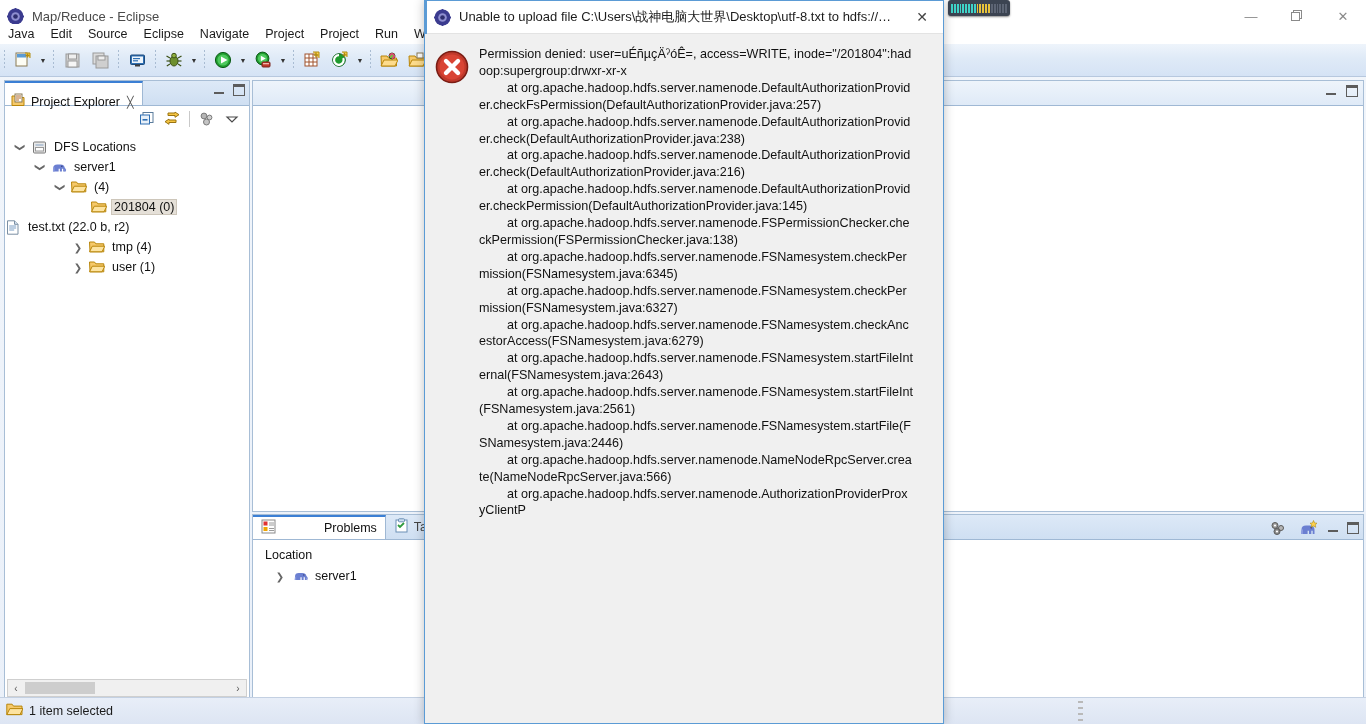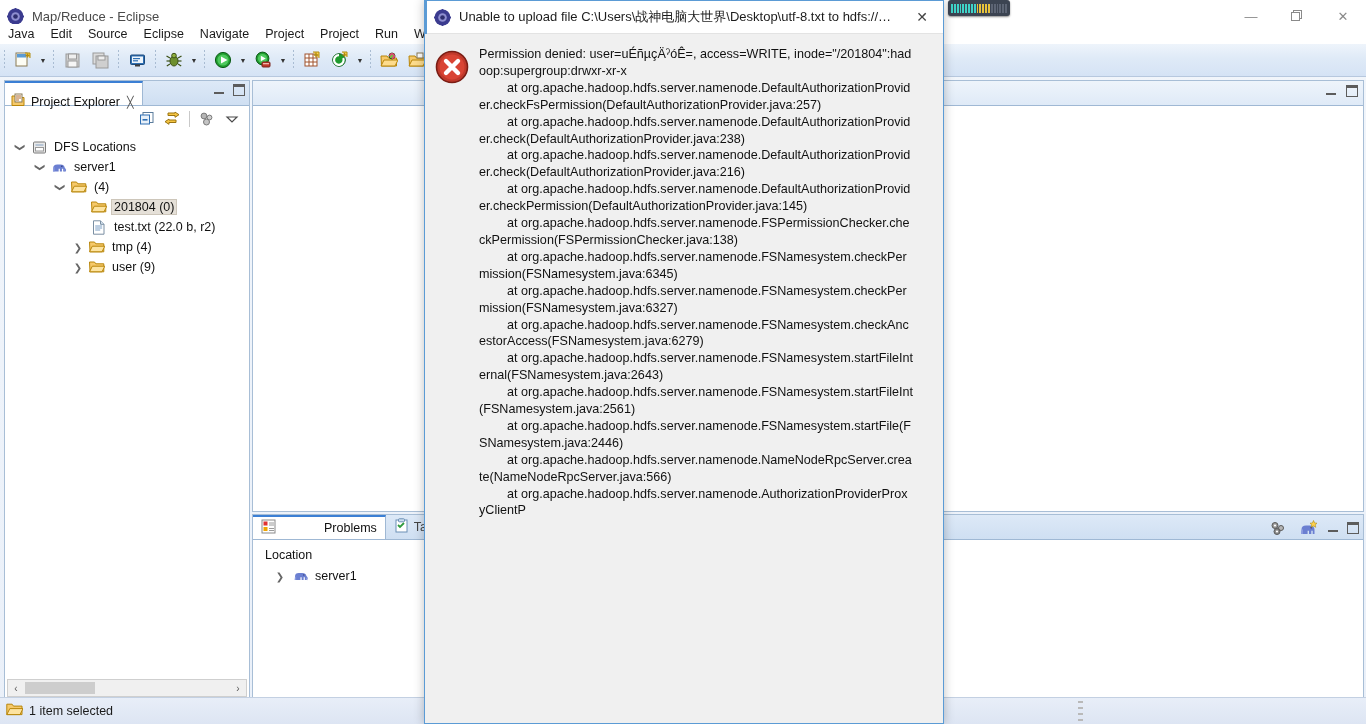--- a/index.html
+++ b/index.html
@@ -585,21 +585,21 @@
       <div class="trow" style="padding-left:86px;">
         <span class="ticon">
           <svg width="16" height="14" viewBox="0 0 16 14">
             <path d="M0.5 2 h5 l1.3 1.8 h8 v8 h-13.8 z" fill="#f6c96a" stroke="#b8860b"></path>
             <path d="M0.5 11.8 l2.8 -5.6 h12.5 l-2.8 5.6 z" fill="#fde3a0" stroke="#b8860b"></path>
           </svg>
         </span>
         <span class="tlabel sel">201804 (0)</span>
       </div>
 
-      <div class="trow" style="padding-left:86px;">
+      <div class="trow" style="">
         <span class="ticon">
           <svg width="14" height="15" viewBox="0 0 14 15">
             <path d="M1.5 0.8 h7 l3.5 3.5 v9.9 h-10.5 z" fill="#ffffff" stroke="#7a8fa3"></path>
             <path d="M8.5 0.8 v3.5 h3.5" fill="#d5e2ee" stroke="#7a8fa3"></path>
             <path d="M3.2 6 h7 M3.2 8 h7 M3.2 10 h5" stroke="#7a9ec4"></path>
           </svg>
         </span>
         <span class="tlabel">test.txt (22.0 b, r2)</span>
       </div>
 
@@ -615,21 +615,21 @@
       </div>
 
       <div class="trow" style="padding-left:66px;">
         <span class="tarrow">❯</span>
         <span class="ticon">
           <svg width="16" height="14" viewBox="0 0 16 14">
             <path d="M0.5 2 h5 l1.3 1.8 h8 v8 h-13.8 z" fill="#f6c96a" stroke="#b8860b"></path>
             <path d="M0.5 11.8 l2.8 -5.6 h12.5 l-2.8 5.6 z" fill="#fde3a0" stroke="#b8860b"></path>
           </svg>
         </span>
-        <span class="tlabel">user (9)</span>
+        <span class="tlabel">user (1)</span>
       </div>
     </div>
 
     <div class="hscroll">
       <span class="arr">‹</span>
       <span class="thumb"></span>
       <span class="track"></span>
       <span class="arr">›</span>
     </div>
   </div>

